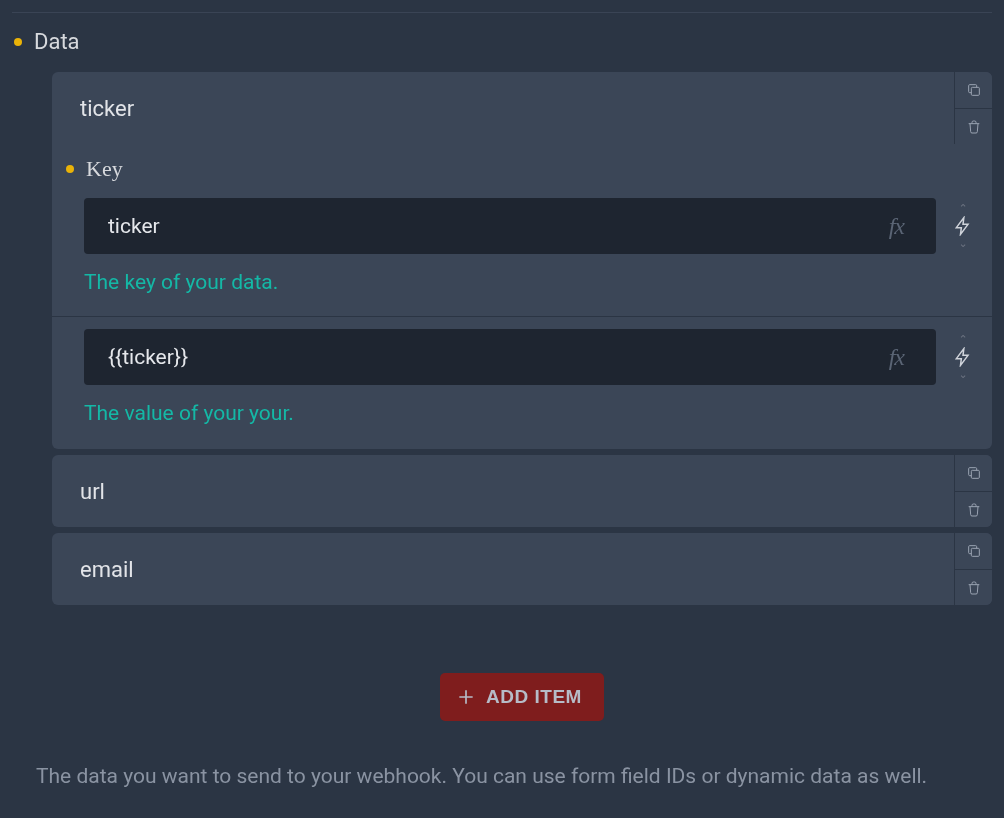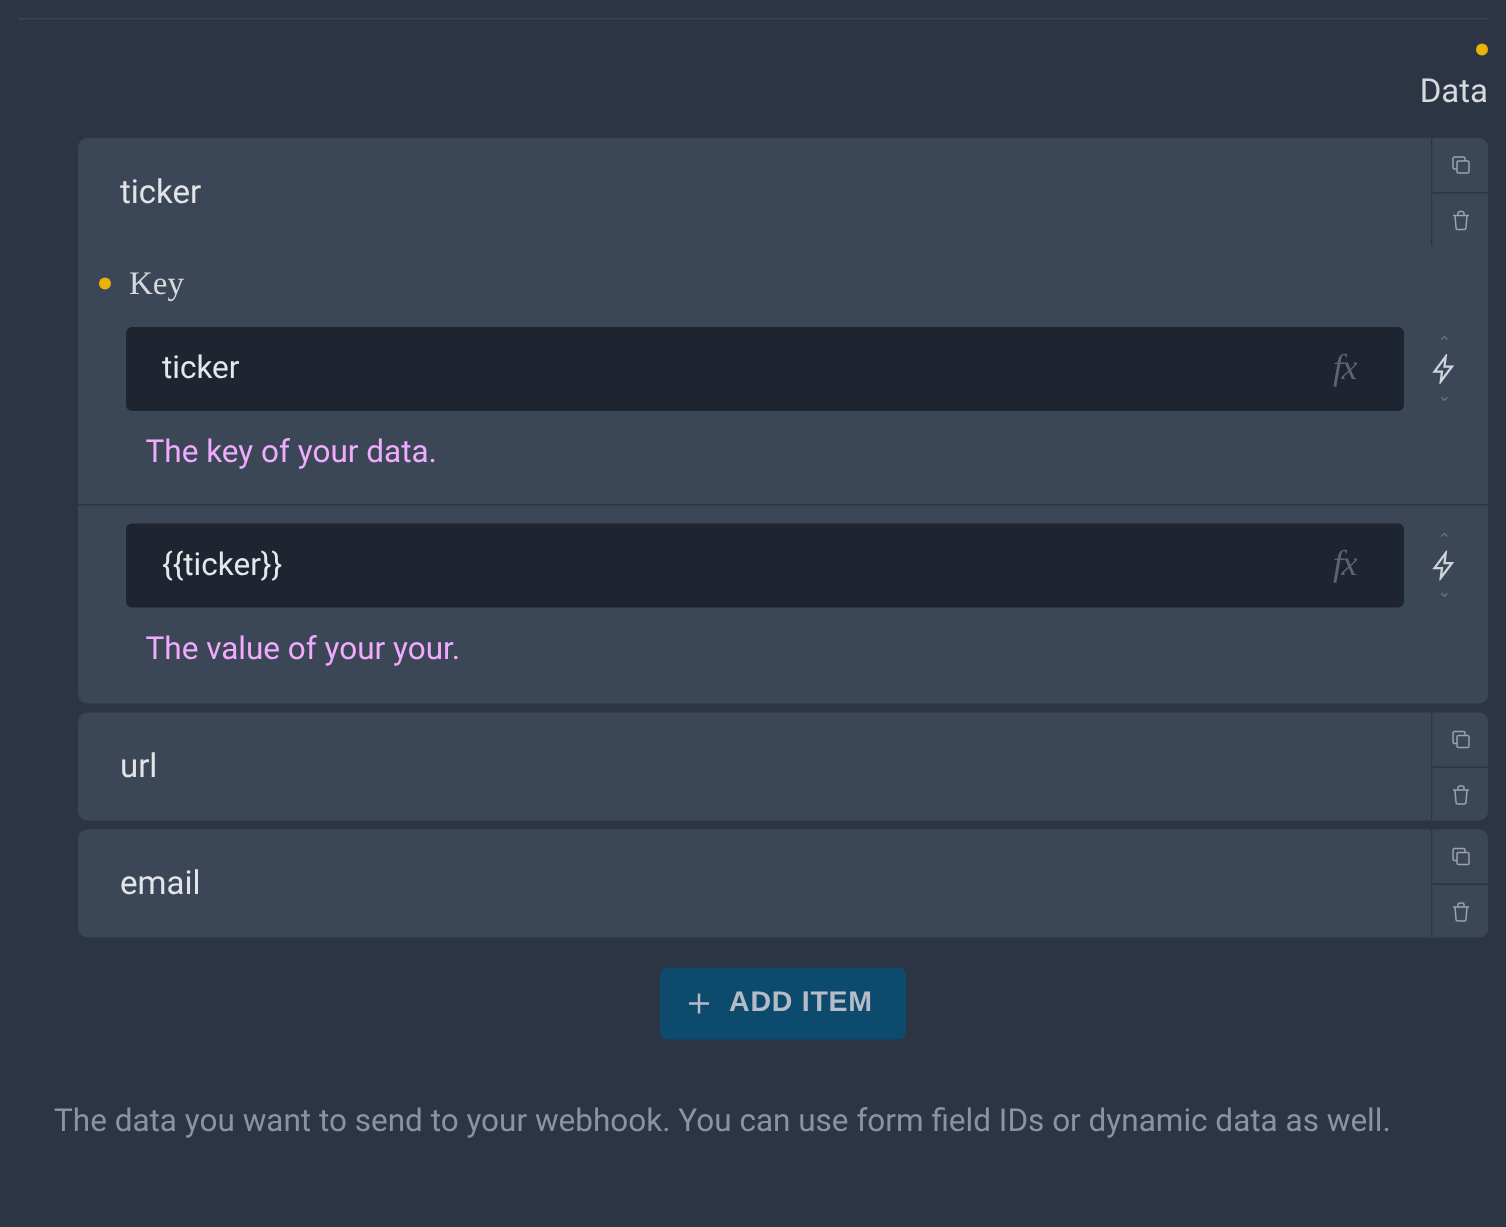--- a/index.html
+++ b/index.html
@@ -15,25 +15,24 @@
     .root {
       padding: 12px 12px 0 12px;
     }
     .top-divider {
       height: 1px;
       background: #3a4455;
       margin-bottom: 16px;
     }
     .section-header {
       display: flex;
-      align-items: flex-end;
+      align-items: center;
       gap: 12px;
       margin-bottom: 18px;
       padding-left: 2px;
-      flex-direction: column;
     }
     .bullet {
       width: 8px;
       height: 8px;
       border-radius: 50%;
       background: #eab308;
       flex: none;
     }
     .section-title {
       font-size: 22px;
@@ -152,48 +151,48 @@
     }
     .bolt-side svg {
       width: 20px;
       height: 20px;
       stroke: #cfd3da;
       fill: none;
       stroke-width: 1.8;
     }
     .field-hint {
       padding: 16px 0 6px 32px;
-      color: #f0abfc;
+      color: #14b8a6;
       font-size: 21px;
-      margin-left: 13px;
     }
     .field-divider {
       height: 1px;
       background: #2b3544;
       margin: 0;
     }
     .add-btn-row {
       display: flex;
       justify-content: center;
       margin-top: 20px;
       margin-bottom: 18px;
     }
     .add-btn {
-      background: #0c4a6e;
+      background: #7f1d1d;
       border: none;
       border-radius: 5px;
       color: #b6bcc7;
       font-size: 19px;
       font-weight: 600;
       letter-spacing: 0.5px;
       padding: 13px 22px 13px 16px;
       display: flex;
       align-items: center;
       gap: 10px;
       cursor: pointer;
+      margin-top: 48px;
     }
     .add-btn svg {
       width: 20px;
       height: 20px;
       stroke: #b6bcc7;
       stroke-width: 2;
     }
     .section-hint {
       color: #8a93a2;
       font-size: 21px;

